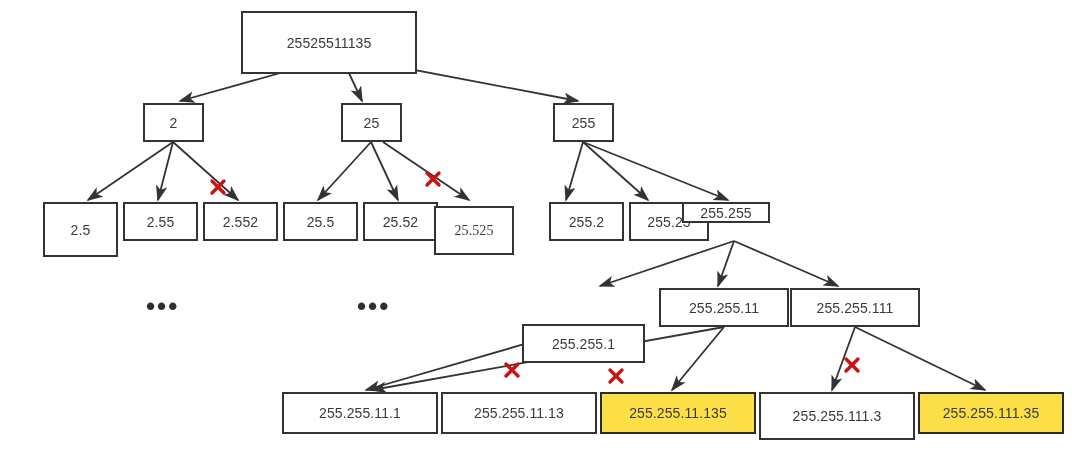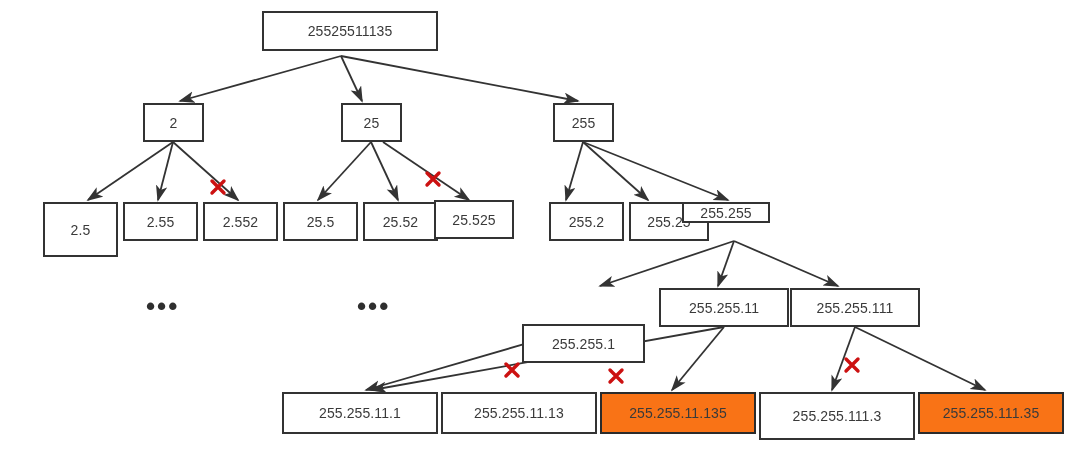--- a/index.html
+++ b/index.html
@@ -34,21 +34,21 @@
     background: #ffffff;
     display: flex;
     align-items: center;
     justify-content: center;
     font-size: 14px;
     color: #3a3a3a;
     letter-spacing: 0.1px;
     white-space: nowrap;
   }
   .node.highlight {
-    background: #f97316;
+    background: #fde047;
     border-color: #2b2b2b;
   }
   .ellipsis {
     position: absolute;
     font-size: 26px;
     line-height: 1;
     color: #2f2f2f;
     letter-spacing: 2px;
     font-weight: bold;
     font-family: "Liberation Sans", sans-serif;
@@ -88,30 +88,30 @@
         <line x1="734" y1="241" x2="718" y2="286" stroke="#333333" stroke-width="1.8" marker-end="url(#arrowhead)"></line>
         <line x1="734" y1="241" x2="838" y2="286" stroke="#333333" stroke-width="1.8" marker-end="url(#arrowhead)"></line>
         <line x1="583" y1="327" x2="366" y2="390" stroke="#333333" stroke-width="1.8" marker-end="url(#arrowhead)"></line>
         <line x1="724" y1="327" x2="372" y2="390" stroke="#333333" stroke-width="1.8" marker-end="url(#arrowhead)"></line>
         <line x1="724" y1="327" x2="672" y2="390" stroke="#333333" stroke-width="1.8" marker-end="url(#arrowhead)"></line>
         <line x1="855" y1="327" x2="832" y2="390" stroke="#333333" stroke-width="1.8" marker-end="url(#arrowhead)"></line>
         <line x1="855" y1="327" x2="985" y2="390" stroke="#333333" stroke-width="1.8" marker-end="url(#arrowhead)"></line>
       </g>
   </svg>
   <div id="nodes-group">
-      <div class="node" style="left: 262px; top: 11px; width: 176px; height: 40px; text-align: right;">25525511135</div>
+      <div class="node" style="left: 241px; top: 11px; width: 176px; height: 63px; text-align: right;">25525511135</div>
       <div class="node" style="left: 143px; top: 103px; width: 61px; height: 39px;">2</div>
       <div class="node" style="left: 341px; top: 103px; width: 61px; height: 39px;">25</div>
       <div class="node" style="left: 553px; top: 103px; width: 61px; height: 39px;">255</div>
       <div class="node" style="left: 43px; top: 202px; width: 75px; height: 55px;">2.5</div>
       <div class="node" style="left: 123px; top: 202px; width: 75px; height: 39px;">2.55</div>
       <div class="node" style="left: 203px; top: 202px; width: 75px; height: 39px;">2.552</div>
       <div class="node" style="left: 283px; top: 202px; width: 75px; height: 39px;">25.5</div>
       <div class="node" style="left: 363px; top: 202px; width: 75px; height: 39px; text-align: right;">25.52</div>
-      <div class="node" style="left: 434px; top: 200px; width: 80px; height: 39px;">25.525</div>
+      <div class="node" style="left: 434px; top: 206px; width: 80px; height: 49px; font-family: Liberation Serif, serif;">25.525</div>
       <div class="node" style="left: 549px; top: 202px; width: 75px; height: 39px;">255.2</div>
       <div class="node" style="left: 629px; top: 202px; width: 80px; height: 39px;">255.25</div>
       <div class="node" style="left: 682px; top: 202px; width: 88px; height: 21px;">255.255</div>
       <div class="node" style="left: 522px; top: 288px; width: 123px; height: 39px; margin-top: 36px;">255.255.1</div>
       <div class="node" style="left: 659px; top: 288px; width: 130px; height: 39px;">255.255.11</div>
       <div class="node" style="left: 790px; top: 288px; width: 130px; height: 39px;">255.255.111</div>
       <div class="node" style="left: 282px; top: 392px; width: 156px; height: 42px;">255.255.11.1</div>
       <div class="node" style="left: 441px; top: 392px; width: 156px; height: 42px; text-align: center;">255.255.11.13</div>
       <div class="node highlight" style="left: 600px; top: 392px; width: 156px; height: 42px;">255.255.11.135</div>
       <div class="node" style="left: 759px; top: 392px; width: 156px; height: 48px;">255.255.111.3</div>

